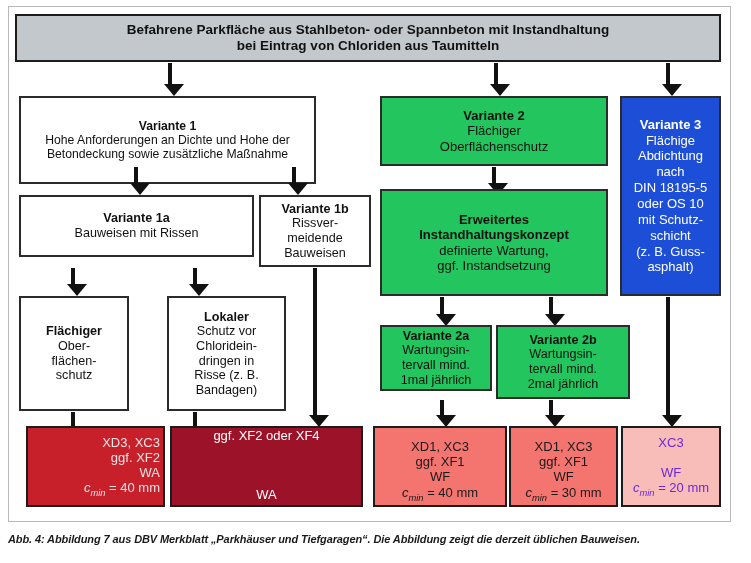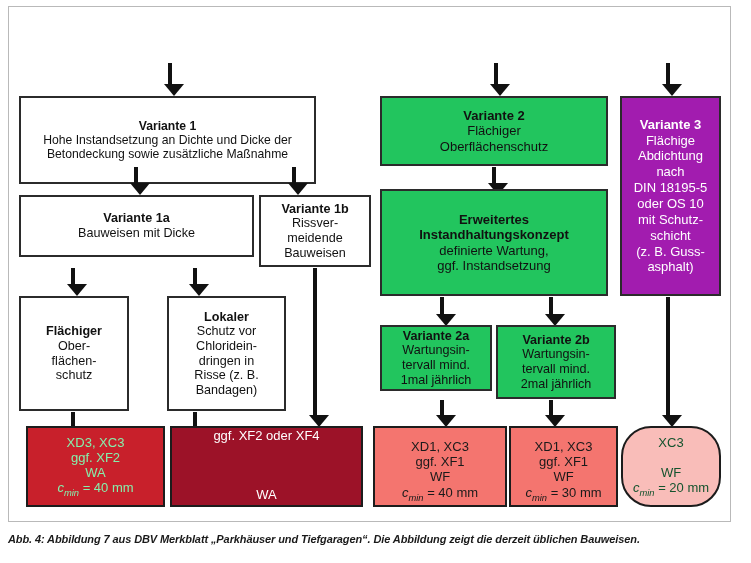--- a/index.html
+++ b/index.html
@@ -43,26 +43,26 @@
   .node .ln { display: block; }
 
   .n-header {
     background: #c3c8cd;
     border: 2px solid #1c1c1c;
     font-size: 13.5px;
     font-weight: bold;
   }
   .n-white { background: #ffffff; }
   .n-yellow { background: #22c55e; }
-  .n-black { background: #a21caf; color: #ffffff; }
-
-  .n-red-dark   { background: #c8202b; color: #86efac; border-color: #1c1c1c; }
+  .n-black { background: #1d4ed8; color: #ffffff; }
+
+  .n-red-dark   { background: #c8202b; color: #e5e5e5; border-color: #1c1c1c; align-items: flex-end; }
   .n-red-darker { background: #9c1228; color: #ffffff; border-color: #1c1c1c; gap: 44px; }
   .n-red-mid    { background: #f4756f; color: #1a1a1a; border-color: #1c1c1c; justify-content: flex-end; }
-  .n-red-light  { background: #f9bdb9; color: #14532d; border-color: #1c1c1c; border-radius: 30px; }
+  .n-red-light  { background: #f9bdb9; color: #6d28d9; border-color: #1c1c1c; }
 
   
   .arrow {
     position: absolute;
     width: 0;
     border-left: 4px solid #111111;
   }
   .arrow::after {
     content: "";
     position: absolute;
@@ -89,28 +89,32 @@
   }
 
   sub { font-size: 0.72em; font-style: italic; }
   i.var { font-style: italic; }
 </style>
 </head>
 <body>
 
 <div id="figure-frame">
 
+  <div class="node n-header" style="left:6px; top:7px; width:706px; height:48px;">
+    <span class="ln">Befahrene Parkfläche aus Stahlbeton- oder Spannbeton mit Instandhaltung</span>
+    <span class="ln">bei Eintrag von Chloriden aus Taumitteln</span>
+  </div>
 
   <div class="arrow" style="left:159px; top:56px; height:22px;"></div>
   <div class="arrow" style="left:485px; top:56px; height:22px;"></div>
   <div class="arrow" style="left:657px; top:56px; height:22px;"></div>
 
   <div class="node n-white" style="left:10px; top:89px; width:297px; height:88px; font-size:12.2px;">
     <span class="ttl">Variante 1</span>
-    <span class="ln">Hohe Instandsetzung an Dichte und Dicke der</span>
+    <span class="ln">Hohe Anforderungen an Dichte und Hohe der</span>
     <span class="ln">Betondeckung sowie zusätzliche Maßnahme</span>
   </div>
 
   <div class="node n-yellow" style="left:371px; top:89px; width:228px; height:70px; font-size:13px;">
     <span class="ttl">Variante 2</span>
     <span class="ln">Flächiger</span>
     <span class="ln">Oberflächenschutz</span>
   </div>
 
   <div class="node n-black" style="left:611px; top:89px; width:101px; height:200px; font-size:13px; line-height:1.22;">
@@ -125,21 +129,21 @@
     <span class="ln">(z. B. Guss-</span>
     <span class="ln">asphalt)</span>
   </div>
 
   <div class="arrow" style="left:125px; top:160px; height:17px;"></div>
   <div class="arrow" style="left:283px; top:160px; height:17px;"></div>
   <div class="arrow" style="left:483px; top:160px; height:17px;"></div>
 
   <div class="node n-white" style="left:10px; top:188px; width:235px; height:62px; font-size:12.6px;">
     <span class="ttl">Variante 1a</span>
-    <span class="ln">Bauweisen mit Dicke</span>
+    <span class="ln">Bauweisen mit Rissen</span>
   </div>
 
   <div class="node n-white" style="left:250px; top:188px; width:112px; height:72px; font-size:12.6px;">
     <span class="ttl">Variante 1b</span>
     <span class="ln">Rissver-</span>
     <span class="ln">meidende</span>
     <span class="ln">Bauweisen</span>
   </div>
 
   <div class="node n-yellow" style="left:371px; top:182px; width:228px; height:107px; font-size:13px;">
@@ -175,21 +179,21 @@
     <span class="ln">Bandagen)</span>
   </div>
 
   <div class="node n-yellow" style="left:371px; top:318px; width:112px; height:66px; font-size:12.6px;">
     <span class="ttl">Variante 2a</span>
     <span class="ln">Wartungsin-</span>
     <span class="ln">tervall mind.</span>
     <span class="ln">1mal jährlich</span>
   </div>
 
-  <div class="node n-yellow" style="left:487px; top:318px; width:120px; height:74px; font-size:12.6px;">
+  <div class="node n-yellow" style="left:487px; top:318px; width:134px; height:74px; font-size:12.6px;">
     <span class="ttl">Variante 2b</span>
     <span class="ln">Wartungsin-</span>
     <span class="ln">tervall mind.</span>
     <span class="ln">2mal jährlich</span>
   </div>
 
   <div class="arrow" style="left:62px; top:405px; height:17px;"></div>
   <div class="arrow" style="left:184px; top:405px; height:17px;"></div>
   <div class="arrow" style="left:431px; top:393px; height:16px;"></div>
   <div class="arrow" style="left:540px; top:393px; height:16px;"></div>

